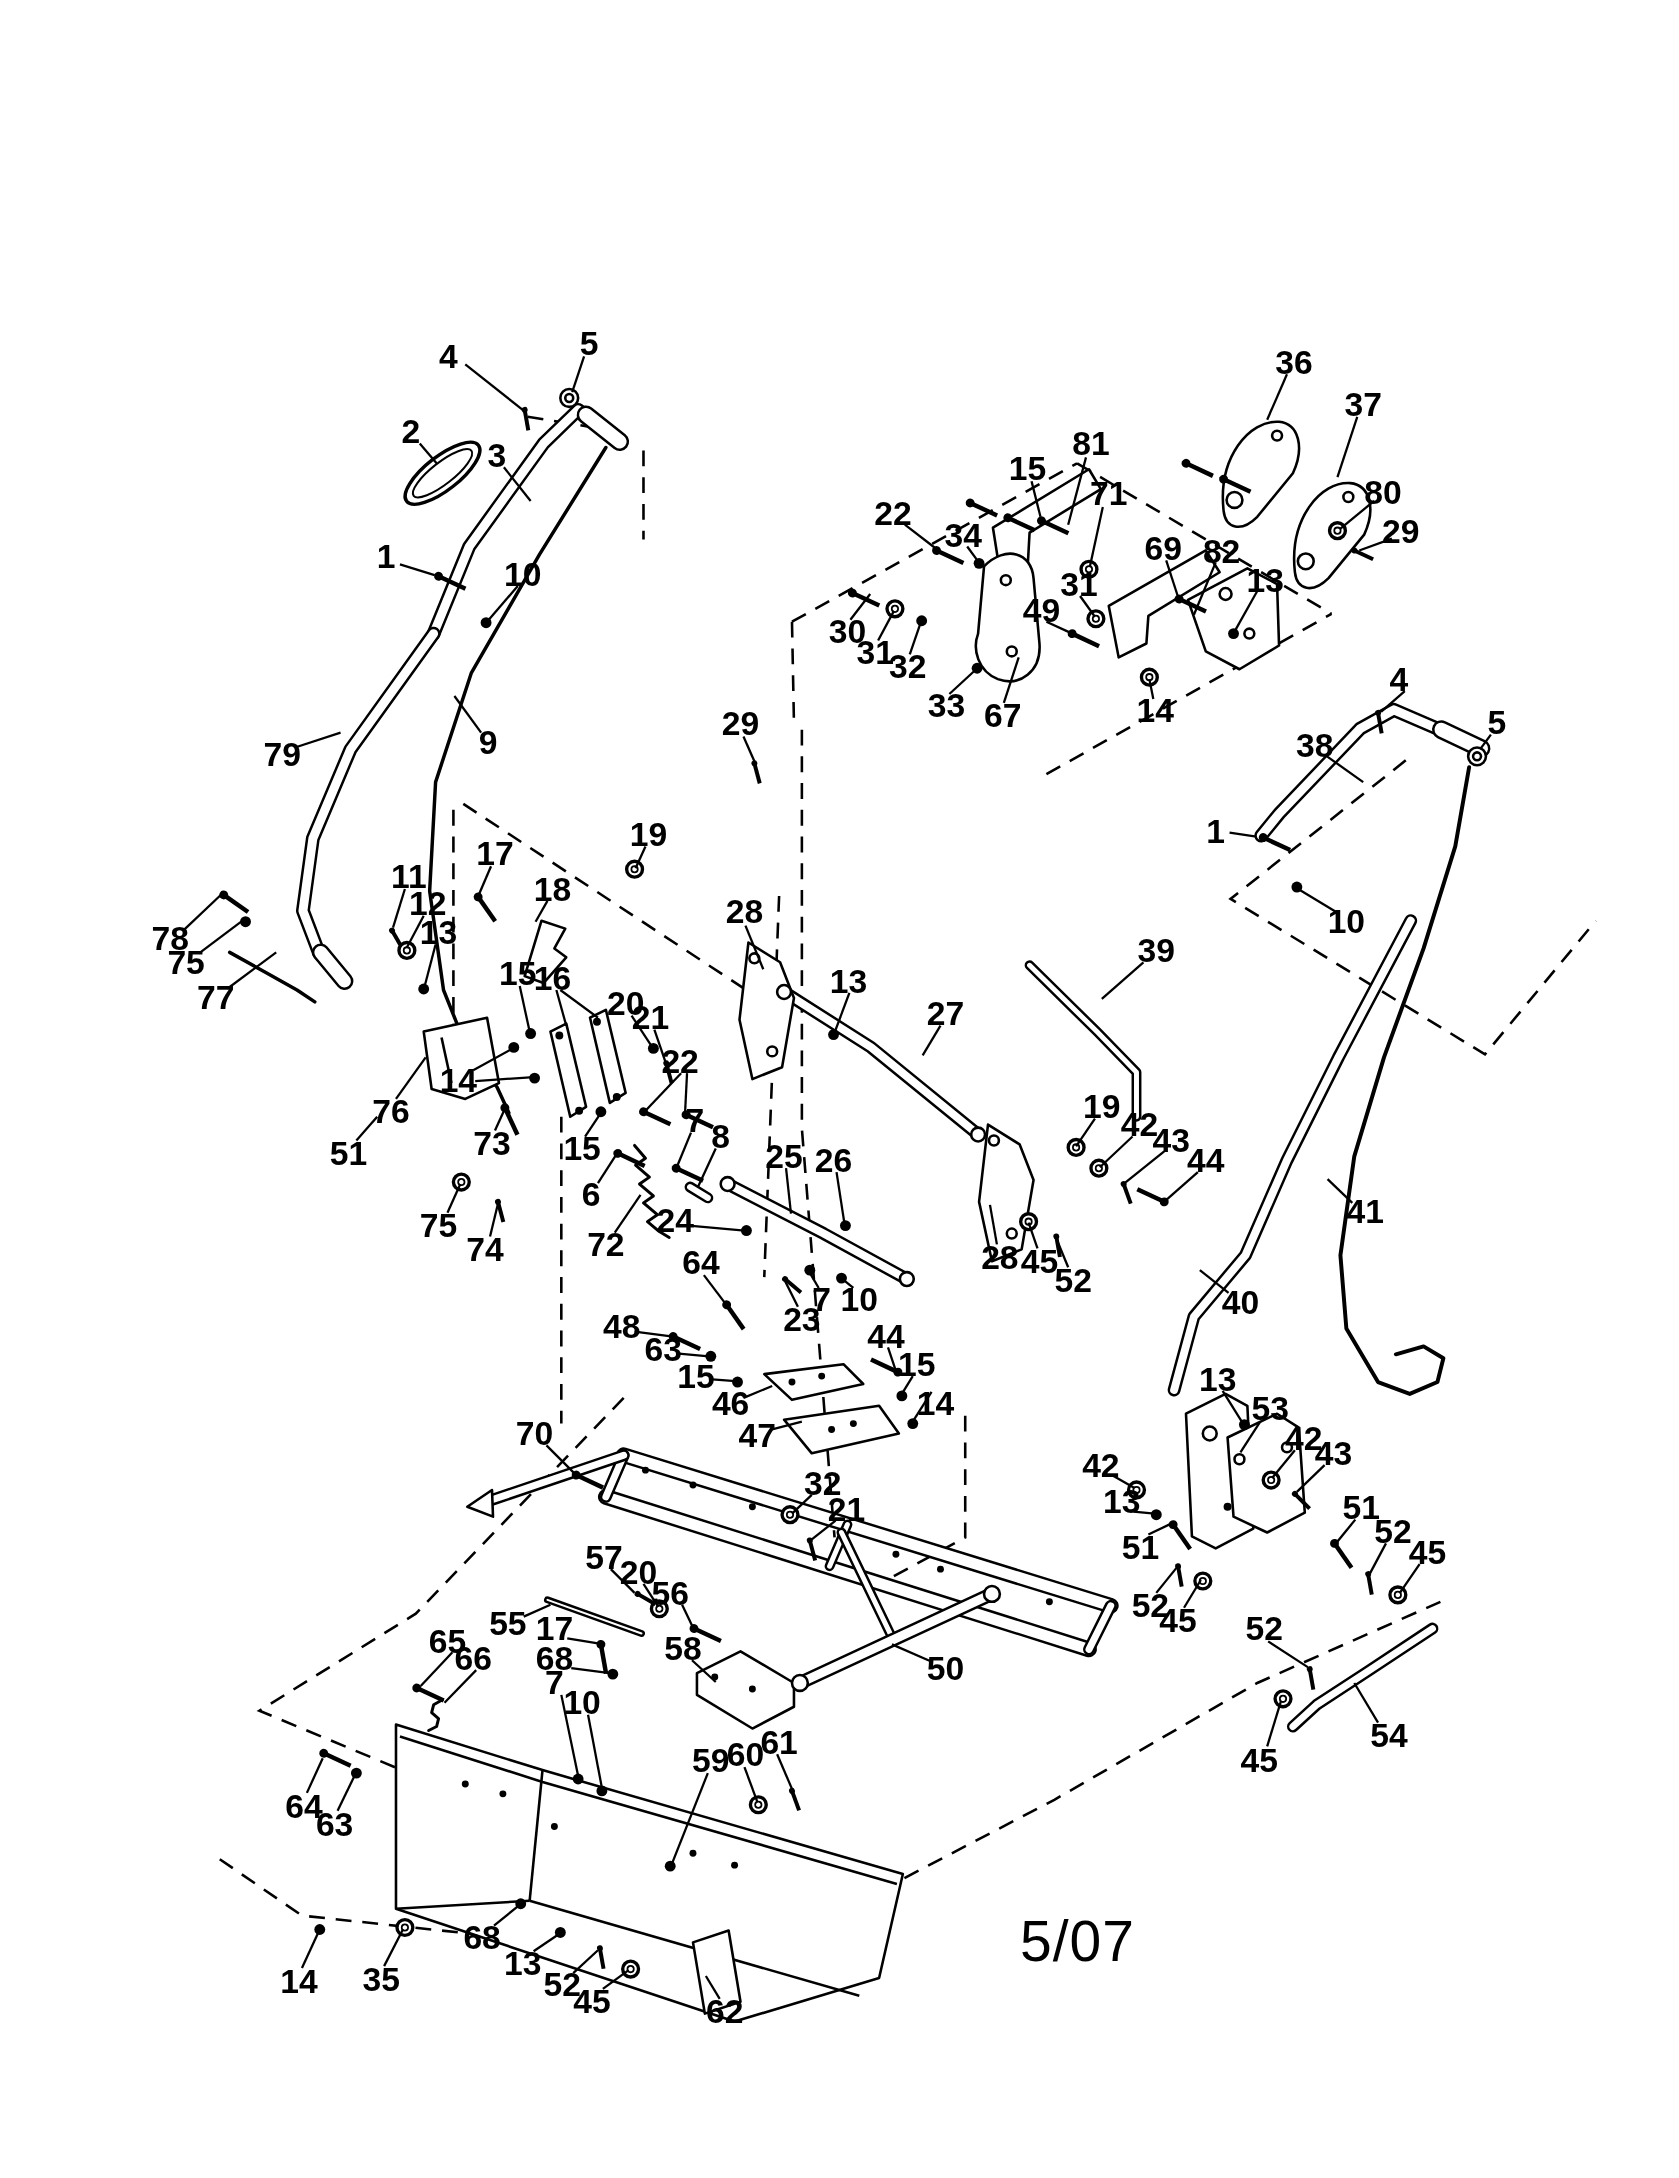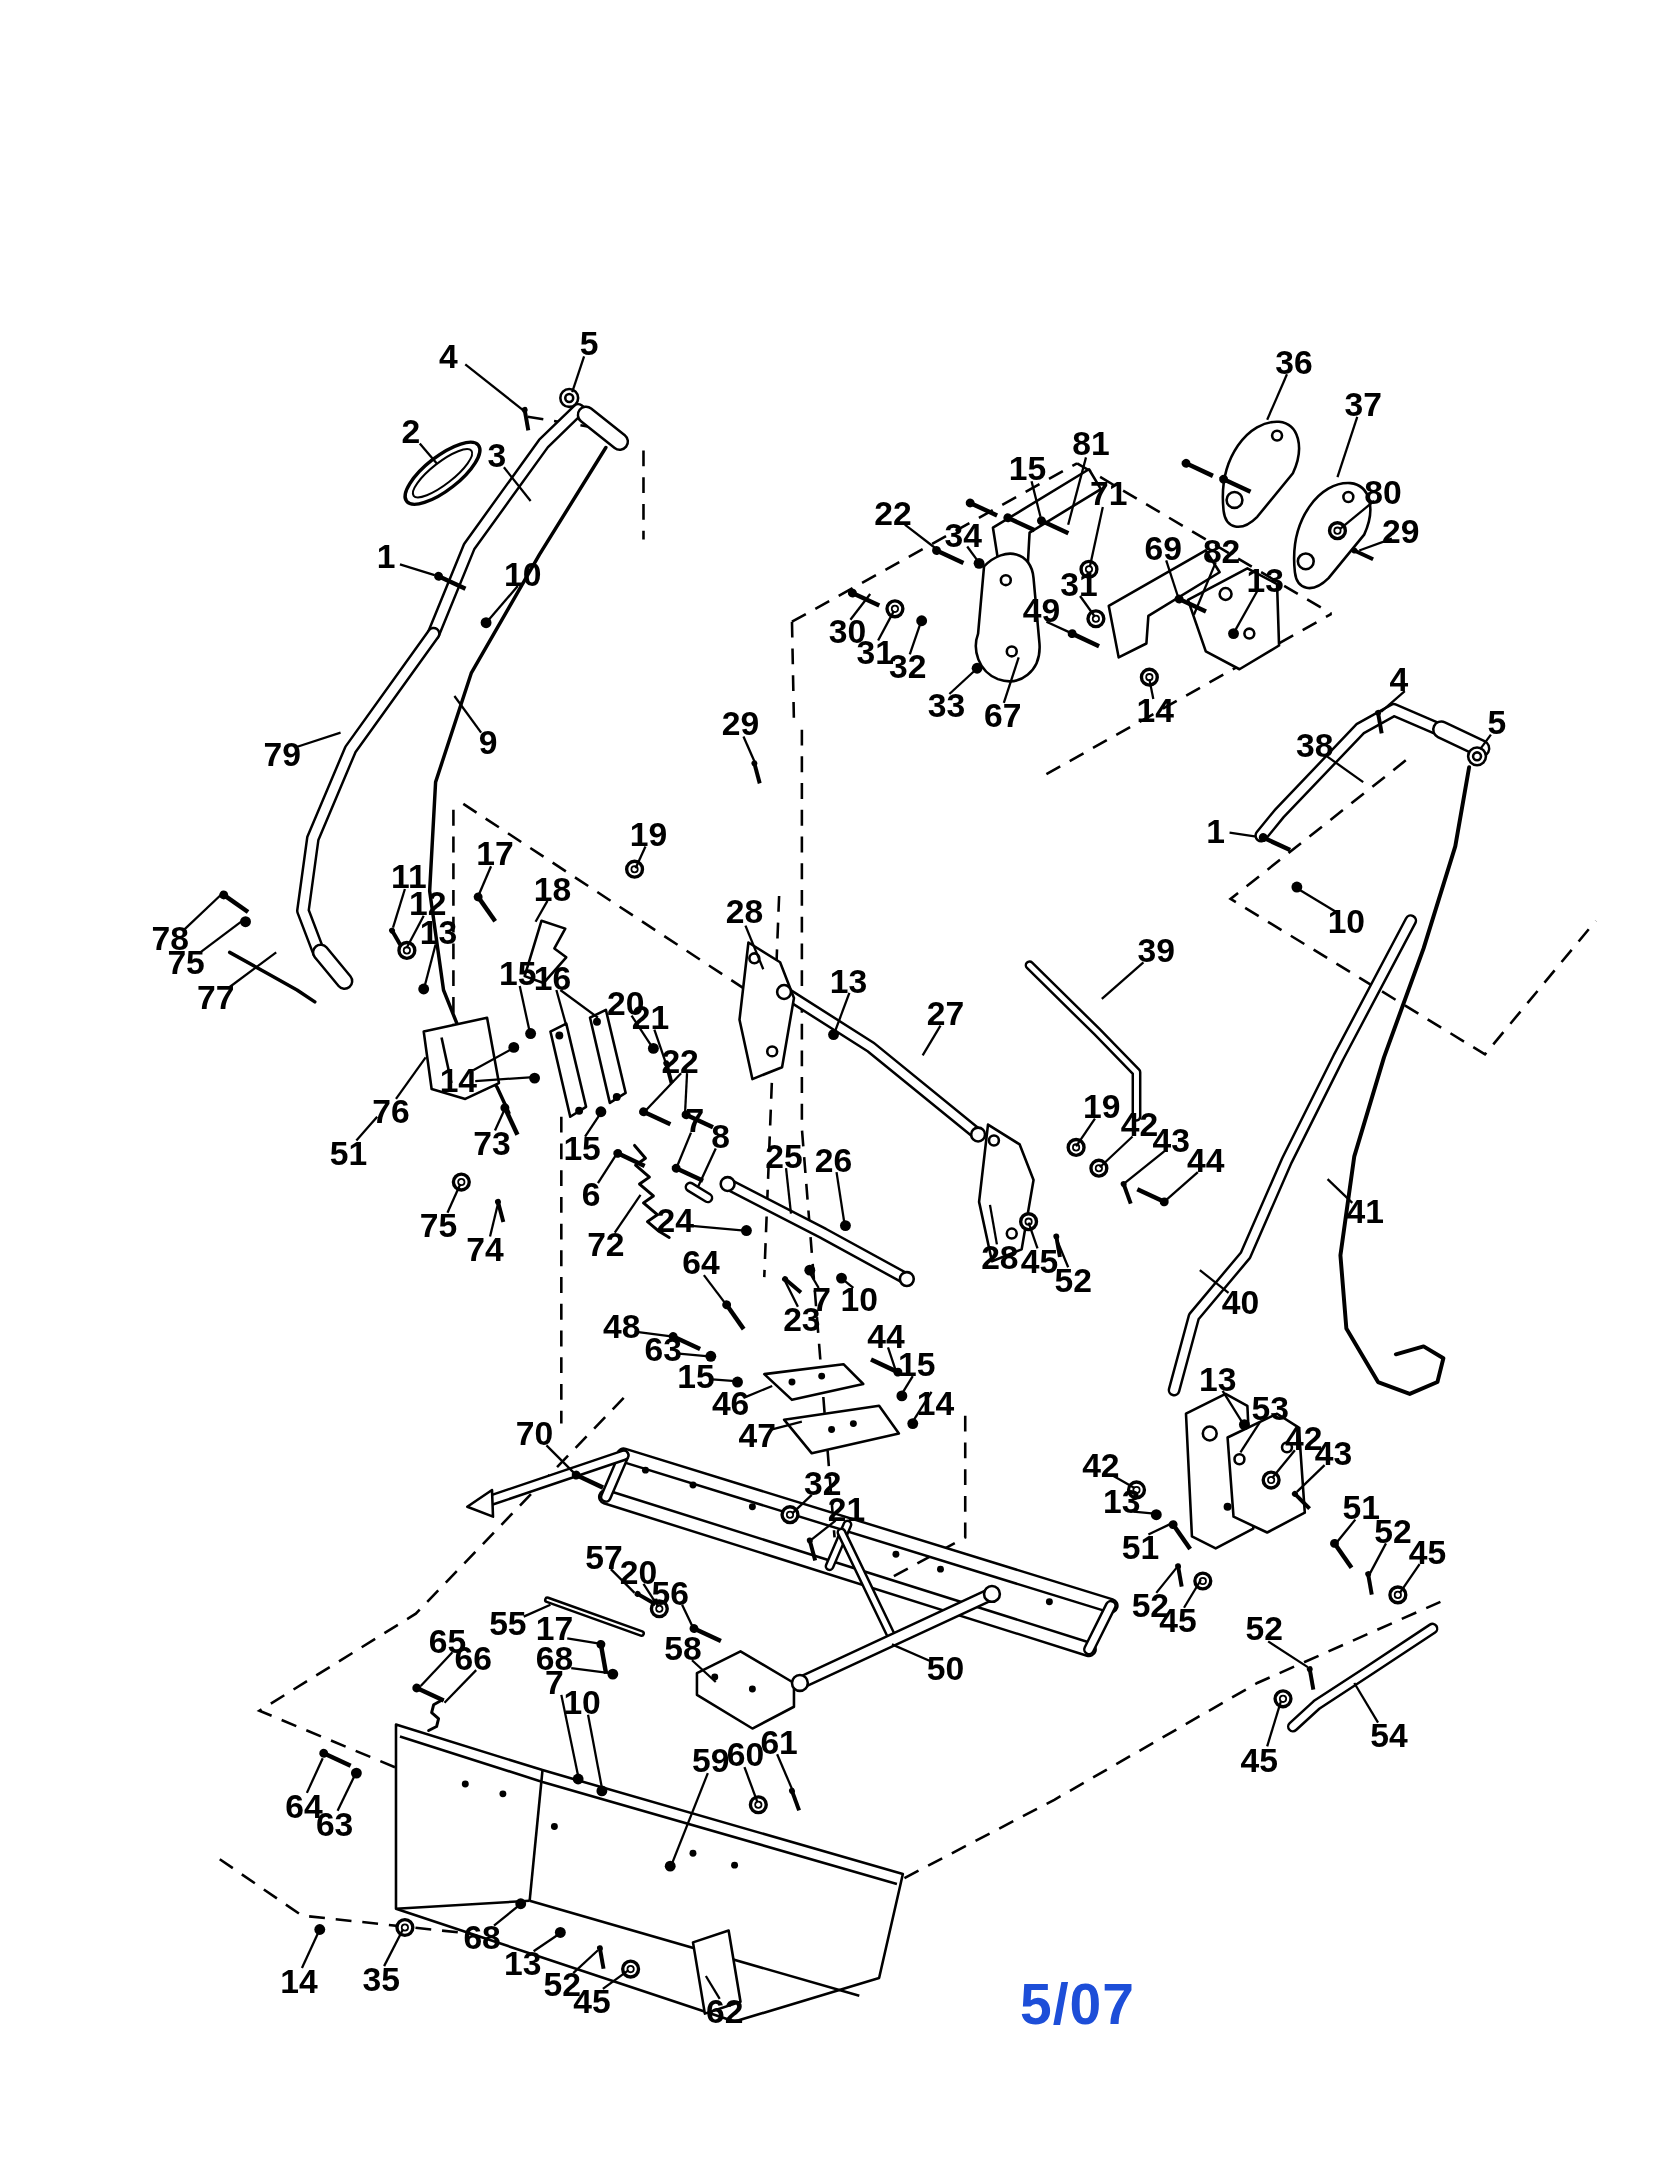--- a/index.html
+++ b/index.html
@@ -1,20 +1,20 @@
 <!DOCTYPE html>
 <html><head>
 <meta charset="utf-8">
 <style>
   html,body{margin:0;padding:0;background:#ffffff;}
   #stage{position:relative;width:1679px;height:2178px;background:#ffffff;overflow:hidden;
          font-family:"Liberation Sans", sans-serif;}
   #drawing{position:absolute;left:0;top:0;}
-  .date-label{position:absolute;left:1020px;top:1971px;font-size:57px;color:#1d4ed8;
-              font-family:"Liberation Sans", sans-serif;letter-spacing:1px;font-weight:bold;}
+  .date-label{position:absolute;left:1020px;top:1908px;font-size:57px;color:#000000;
+              font-family:"Liberation Sans", sans-serif;letter-spacing:1px;}
   svg text{font-family:"Liberation Sans", sans-serif;font-weight:bold;font-size:34px;fill:#000;}
 </style>
 </head>
 <body>
 
 <div id="stage">
   <svg id="drawing" width="1679" height="2178" viewBox="0 0 1696 2200" xmlns="http://www.w3.org/2000/svg">
       <polyline points="468,812 766,1008" fill="none" stroke="#000000" stroke-width="2.6" stroke-dasharray="16 11"></polyline>
       <polyline points="458,818 458,1085" fill="none" stroke="#000000" stroke-width="2.6" stroke-dasharray="16 11"></polyline>
       <polyline points="567,1128 567,1438" fill="none" stroke="#000000" stroke-width="2.6" stroke-dasharray="16 11"></polyline>

